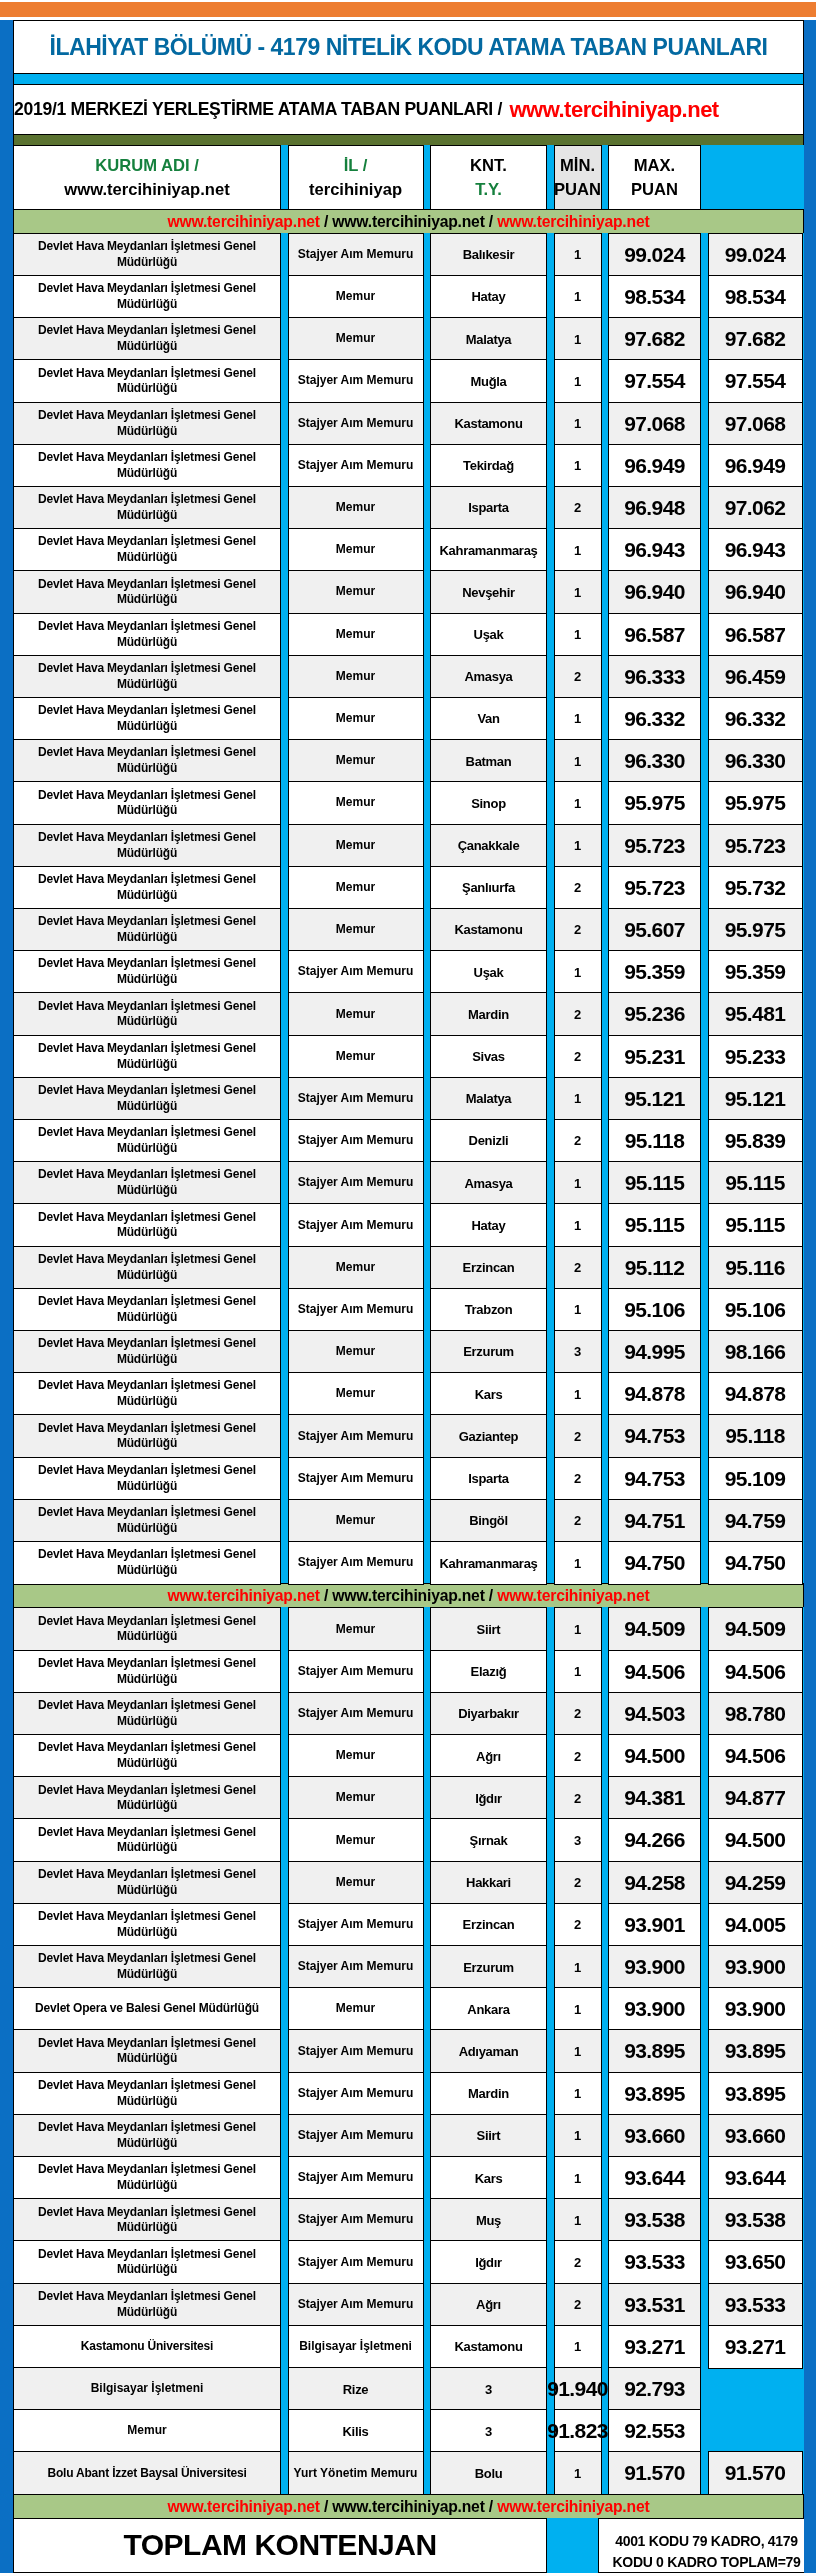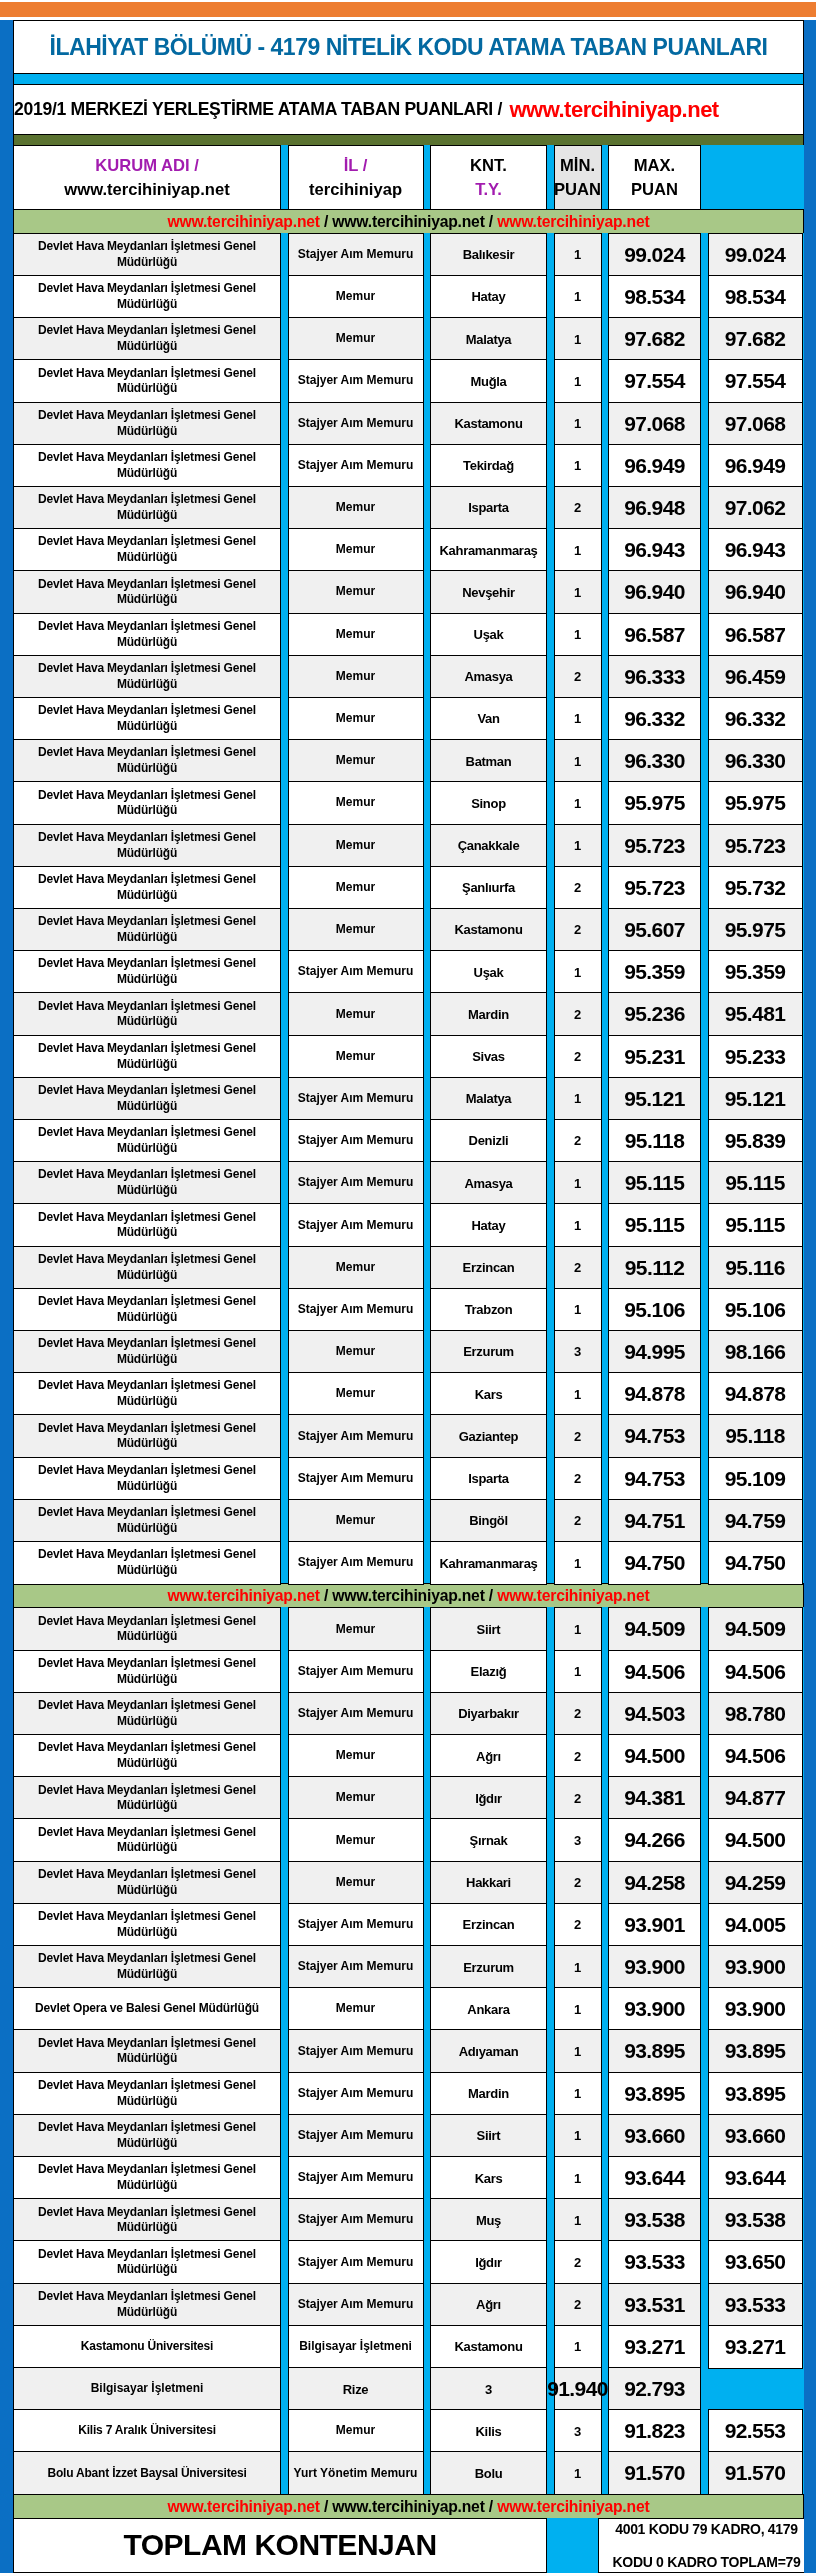--- a/index.html
+++ b/index.html
@@ -17,41 +17,41 @@
   .strip-cyan{height:13px;background:#00B0F0;}
   .subtitle-cell{height:52px;background:#fff;display:flex;align-items:center;justify-content:flex-start;
     font-weight:bold;color:#000;}
   .subtitle-cell .lbl{font-size:17.6px;letter-spacing:-0.3px;}
   .subtitle-cell .url{font-size:22px;color:#FF0000;margin-left:7.4px;letter-spacing:-0.5px;}
   .strip-olive{height:13px;background:#5A7230;}
   .grid6{display:grid;grid-template-columns:268px 136px 117px 48px 93px 95px;column-gap:6.5px;background:#00B0F0;}
   .hcell{border:1.8px solid #000;box-sizing:border-box;background:#fff;height:65px;
     display:flex;flex-direction:column;align-items:center;justify-content:center;
     font-weight:bold;font-size:16.6px;line-height:24px;text-align:center;color:#000;}
-  .hcell .red{color:#a21caf;}
+  .hcell .red{color:#15803d;}
   .hcell.yellow{background:#e5e5e5;}
   .banner{height:26px;background:#A8C887;border:1.8px solid #000;box-sizing:border-box;
     display:flex;align-items:center;justify-content:center;font-weight:bold;font-size:15.7px;letter-spacing:-0.2px;}
   .banner .red{color:#FF0000;}
   .banner .dark{color:#000;white-space:pre;}
   .trow .cell{border:1.8px solid #000;box-sizing:border-box;min-height:44px;
     display:flex;align-items:center;justify-content:center;text-align:center;
     font-weight:bold;color:#000;padding:0.9px 1.8px;}
   .trow.shade .cell{background:#F0F0F0;}
   .trow.plain .cell{background:#FFFFFF;}
   .c-kurum{font-size:12px;line-height:15.7px;letter-spacing:-0.2px;}
   .c-unvan{font-size:12px;line-height:15.7px;}
   .c-il{font-size:13px;letter-spacing:-0.3px;}
   .c-knt{font-size:13px;}
   .c-min,.c-max{font-size:21px;letter-spacing:-0.6px;}
   .footer-row{display:grid;grid-template-columns:534px 250px;column-gap:18px;background:#00B0F0;}
   .footer-label{border:1.8px solid #000;box-sizing:border-box;background:#fff;height:55px;
     display:flex;align-items:center;justify-content:center;font-weight:bold;font-size:30px;letter-spacing:-0.5px;}
   .footer-note{border:1.8px solid #000;box-sizing:border-box;background:#fff;height:55px;
-    display:flex;flex-direction:column;align-items:center;justify-content:space-between;
+    display:flex;flex-direction:column;align-items:center;justify-content:flex-end;
     font-weight:bold;font-size:14px;line-height:20.3px;letter-spacing:-0.3px;text-align:center;margin-left:33px;}
 </style>
 </head>
 <body>
 
 <div class="page">
   <div class="bar-orange-top"></div>
   <div class="gap-white"></div>
 
   <div class="frame">
@@ -509,21 +509,20 @@
             <div class="cell c-max">93.271</div>
           </div>
           <div class="grid6 trow stack shade">
             <div class="cell c-unvan">Bilgisayar İşletmeni</div>
             <div class="cell c-il">Rize</div>
             <div class="cell c-knt">3</div>
             <div class="cell c-min">91.940</div>
             <div class="cell c-max">92.793</div>
           </div>
           <div class="grid6 trow stack plain">
-            <div class="cell c-kurum">Kilis 7 Aralık Üniversitesi</div>
             <div class="cell c-unvan">Memur</div>
             <div class="cell c-il">Kilis</div>
             <div class="cell c-knt">3</div>
             <div class="cell c-min">91.823</div>
             <div class="cell c-max">92.553</div>
           </div>
           <div class="grid6 trow stack shade">
             <div class="cell c-kurum">Bolu Abant İzzet Baysal Üniversitesi</div>
             <div class="cell c-unvan">Yurt Yönetim Memuru</div>
             <div class="cell c-il">Bolu</div>

